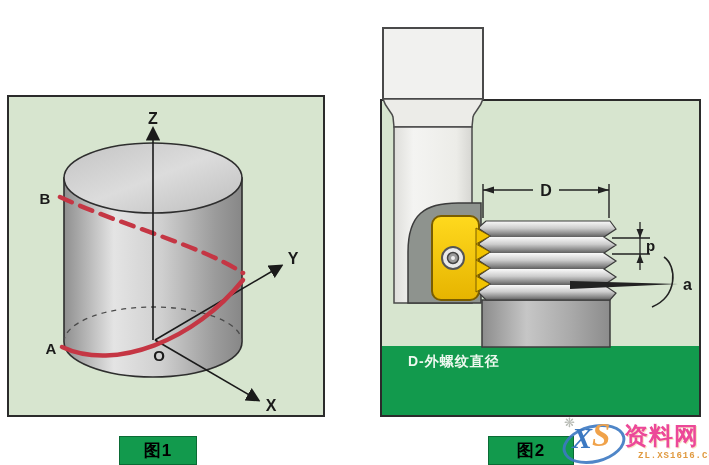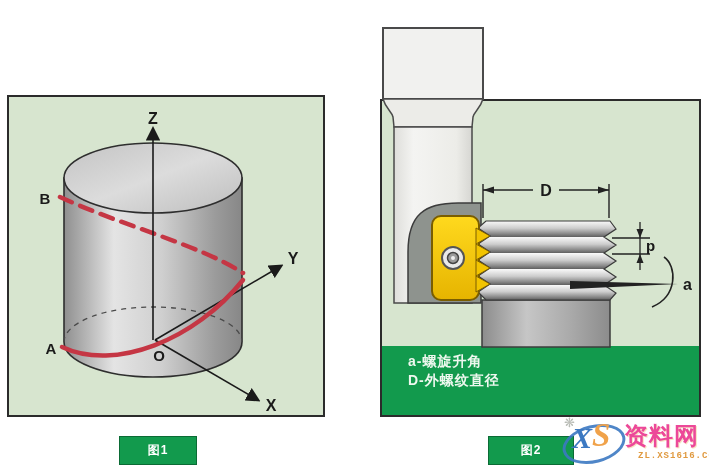--- a/index.html
+++ b/index.html
@@ -9,21 +9,21 @@
   #panel1{left:7px;top:95px;width:318px;height:322px;}
   #panel2{left:380px;top:99px;width:321px;height:318px;}
   .fig-svg{position:absolute;pointer-events:none;}
   #fig1-svg{left:7px;top:95px;}
   #fig2-svg{left:370px;top:20px;}
   .legend-band{position:absolute;left:0;right:0;bottom:0;height:69px;background:#129a4d;
                color:#eef8ef;font-size:14px;font-weight:bold;line-height:19px;
                padding:6px 0 0 26px;box-sizing:border-box;letter-spacing:1px;}
   .legend-line{white-space:nowrap;}
   .caption{position:absolute;top:436px;height:29px;background:#129a4d;border:1px solid #0b6b35;
-           box-sizing:border-box;color:#ffffff;font-size:12px;font-weight:bold;text-align:center;
+           box-sizing:border-box;color:#000000;font-size:17px;font-weight:bold;text-align:center;
            line-height:27px;letter-spacing:1px;}
   #caption1{left:119px;width:78px;}
   #caption2{left:488px;width:86px;}
   .watermark{position:absolute;left:556px;top:413px;width:153px;height:52px;}
   .wm-star{position:absolute;left:8px;top:2px;color:#b9bcb6;font-size:13px;}
   .wm-ellipse{position:absolute;left:6px;top:12px;width:58px;height:32px;border:3px solid #3c79c2;
               border-radius:50%;transform:rotate(-14deg);opacity:.9;}
   .wm-x{position:absolute;left:16px;top:8px;color:#3c79c2;font-size:30px;font-weight:bold;
         font-style:italic;font-family:"Liberation Serif",serif;}
   .wm-s{position:absolute;left:36px;top:4px;color:#f0a24a;font-size:33px;font-weight:bold;
@@ -73,21 +73,20 @@
   <text x="146" y="29" text-anchor="middle" font-size="16" font-weight="600" fill="#1a1a1a">Z</text>
   <text x="286" y="169" text-anchor="middle" font-size="16" font-weight="600" fill="#1a1a1a">Y</text>
   <text x="264" y="316" text-anchor="middle" font-size="16" font-weight="600" fill="#1a1a1a">X</text>
   <text x="152" y="266" text-anchor="middle" font-size="15" font-weight="600" fill="#1a1a1a">O</text>
   <text x="44" y="259" text-anchor="middle" font-size="15" font-weight="600" fill="#1a1a1a">A</text>
   <text x="38" y="109" text-anchor="middle" font-size="15" font-weight="600" fill="#1a1a1a">B</text>
 </svg>
 
 <div id="panel2" class="panel">
   <div class="legend-band">
-    <div class="legend-line">a-螺旋升角</div>
     <div class="legend-line">D-外螺纹直径</div>
   </div>
 </div>
 
 <svg id="fig2-svg" class="fig-svg" width="339" height="400" viewBox="370 20 339 400">
   <defs>
     <linearGradient id="shankGrad" x1="0" y1="0" x2="1" y2="0">
       <stop offset="0" stop-color="#dededa"></stop>
         <stop offset="0.25" stop-color="#f4f4f2"></stop>
       <stop offset="0.8" stop-color="#ececE8"></stop>

